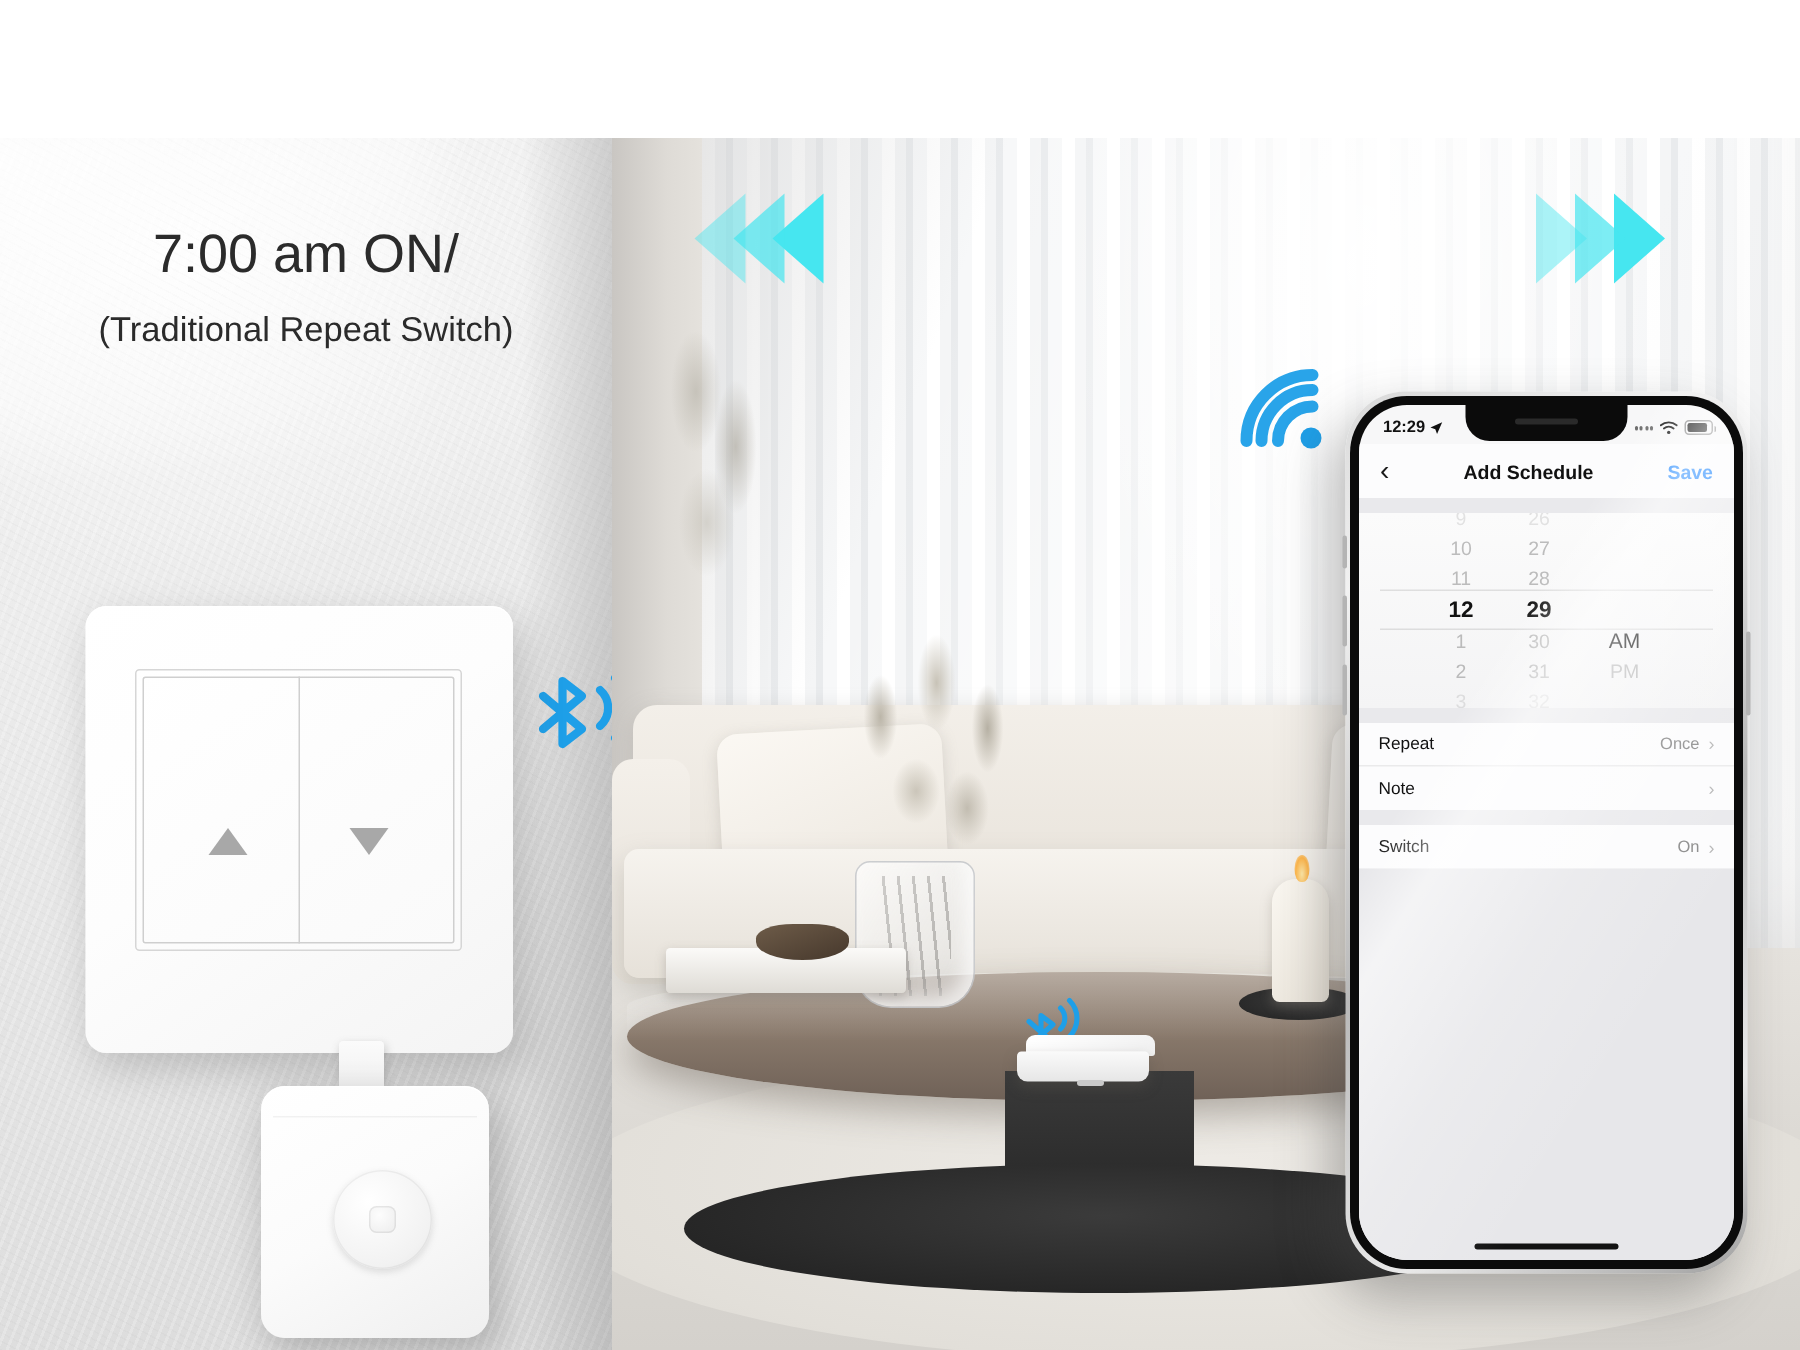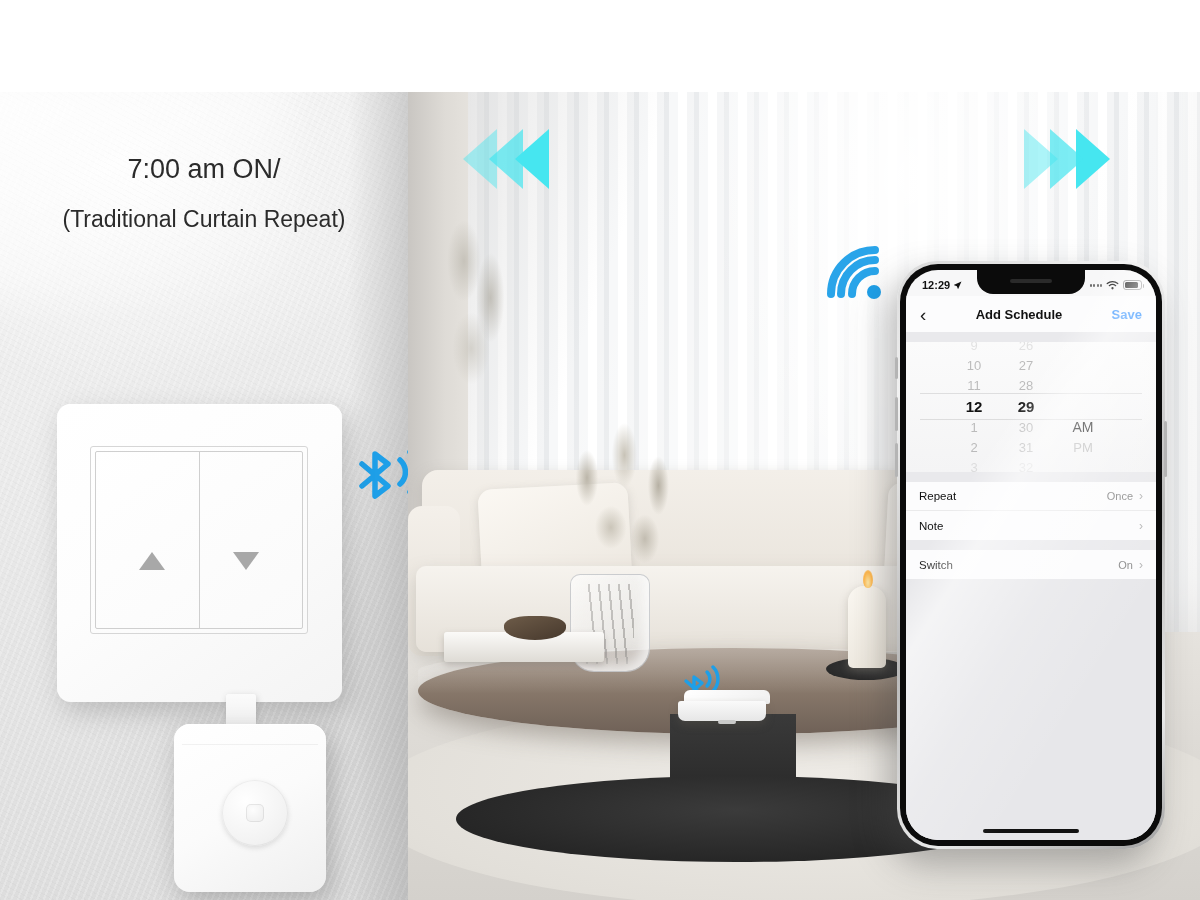--- a/index.html
+++ b/index.html
@@ -47,21 +47,21 @@
   }
   .wall-shadow-right {
     position:absolute; right:-10px; top:0; width:70px; height:808px;
     background: linear-gradient(90deg, rgba(150,150,150,0), rgba(140,140,140,.40));
   }
 
   .left-text {
     position: absolute; left: 0; top: 58px; width: 408px;
     text-align: center; color: #2b2b2b;
   }
-  .lt-line1, .lt-line2 { font-size: 27px; line-height: 38px; font-weight: 400; }
+  .lt-line1, .lt-line2 { font-size: 36px; line-height: 38px; font-weight: 400; }
   .lt-line3 { font-size: 23px; line-height: 34px; margin-top: 14px; font-weight: 400; }
 
   
   .switch-plate {
     position:absolute; left:57px; top:312px; width:285px; height:298px;
     background: linear-gradient(145deg,#ffffff 0%, #fdfdfd 45%, #f4f4f4 100%);
     border-radius: 14px;
     box-shadow: 6px 10px 26px rgba(90,90,90,.28), 0 1px 0 rgba(255,255,255,.9) inset;
   }
   .switch-inner {
@@ -409,21 +409,21 @@
 
   <div class="body-area">
 
     <div class="left-panel">
       <div class="wall-texture"></div>
       <div class="wall-shadow-top"></div>
       <div class="wall-shadow-right"></div>
 
       <div class="left-text">
         <div class="lt-line1">7:00 am ON/</div>
-        <div class="lt-line3">(Traditional Curtain Repeat)</div>
+        <div class="lt-line3">(Traditional Repeat Switch)</div>
       </div>
 
       <div class="bt-wall">
         <svg viewBox="0 0 76 72" width="76" height="72">
           <g fill="none" stroke="#1E9FE8" stroke-width="5.5" stroke-linecap="round" stroke-linejoin="round">
             <path d="M14 24 L40 46 L27 56 L27 14 L40 24 L14 46"></path>
             <path d="M52 20 a16 16 0 0 1 0 24"></path>
             <path d="M62 12 a28 28 0 0 1 0 40"></path>
           </g>
         </svg>

